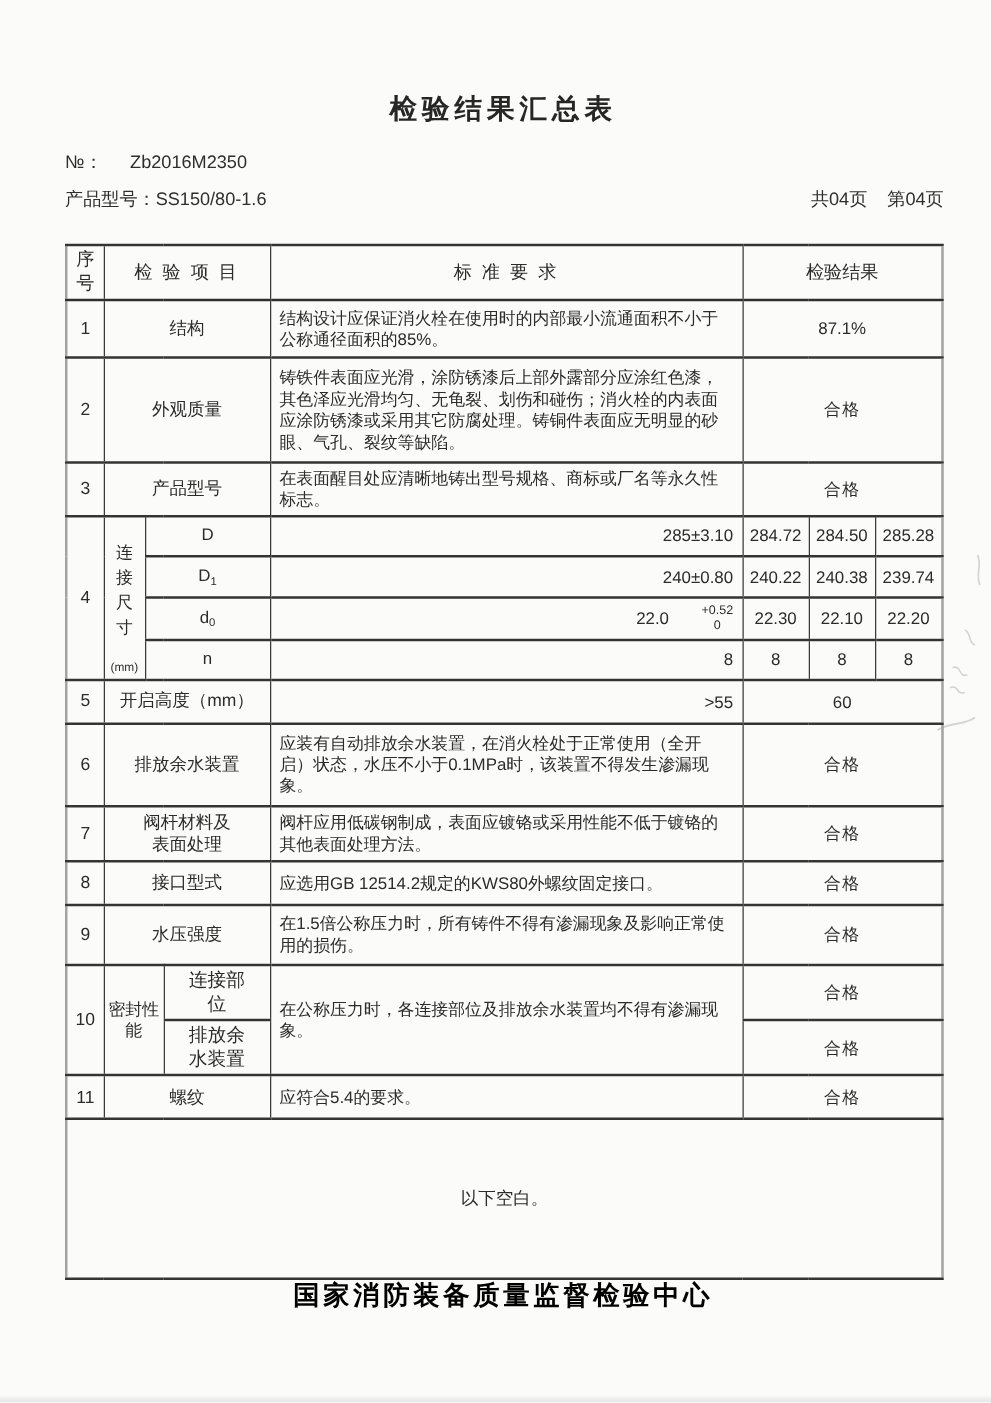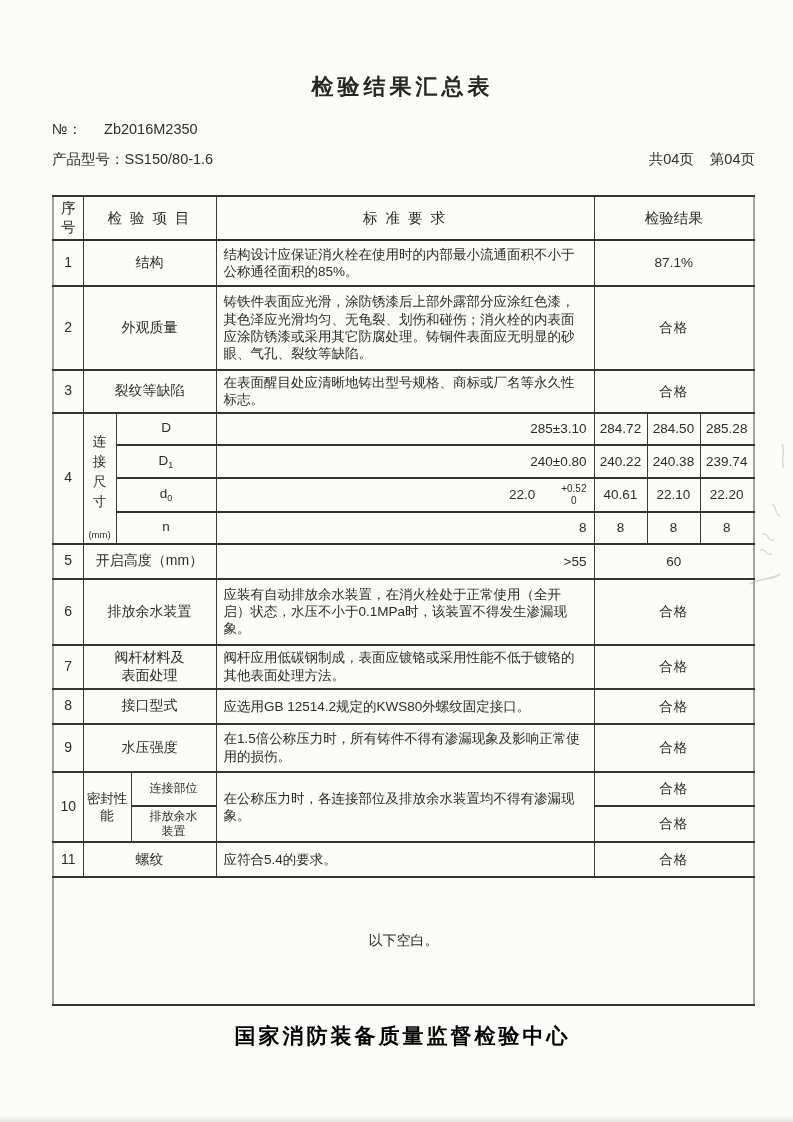--- a/index.html
+++ b/index.html
@@ -83,21 +83,21 @@
   table.report tr.head td {
     font-size: 14.5px;
     letter-spacing: 2px;
     border-bottom: 2px solid #2f2f2f;
   }
   table.report td.item { white-space: pre-line; font-size: 14px; }
   table.report td.seq { font-size: 14px; }
   table.report td.res { font-size: 13.5px; letter-spacing: 1px; }
   table.report td.res-num { letter-spacing: 0; }
   table.report td.subparam { font-size: 13.5px; }
-  table.report td.subitem { font-size: 12px; padding: 2px 14px; letter-spacing: 0; margin-top: 44px; }
+  table.report td.subitem { font-size: 15px; padding: 2px 14px; letter-spacing: 0; margin-top: 44px; }
   table.report td.group2 { font-size: 13.5px; padding: 2px 2px; }
 
   .vlabel {
     width: 16px;
     margin: 16px auto;
     font-size: 13.5px;
     line-height: 1.5;
     word-break: break-all;
   }
   .vunit { font-size: 9.5px; margin-top: 2px; letter-spacing: 0; }
@@ -187,21 +187,21 @@
 
       <tr style="height:84px">
         <td class="seq">2</td>
         <td colspan="3" class="item">外观质量</td>
         <td class="std">铸铁件表面应光滑，涂防锈漆后上部外露部分应涂红色漆，其色泽应光滑均匀、无龟裂、划伤和碰伤；消火栓的内表面应涂防锈漆或采用其它防腐处理。铸铜件表面应无明显的砂眼、气孔、裂纹等缺陷。</td>
         <td colspan="3" class="res">合格</td>
       </tr>
 
       <tr style="height:42px">
         <td class="seq">3</td>
-        <td colspan="3" class="item">裂纹等缺陷</td>
+        <td colspan="3" class="item">产品型号</td>
         <td class="std">在表面醒目处应清晰地铸出型号规格、商标或厂名等永久性标志。</td>
         <td colspan="3" class="res">合格</td>
       </tr>
 
       <tr style="height:32px">
         <td class="seq" rowspan="4">4</td>
         <td rowspan="4" style="padding:2px 0">
           <div class="vlabel">连接尺寸</div>
           <div class="vunit">(mm)</div>
         </td>
@@ -222,21 +222,21 @@
         <td colspan="2" class="subparam"><span>d</span><sub class="param-sub">0</sub></td>
         <td class="std std-c">
           <span class="tol-wrap">
             <span>22.0</span>
             <span class="tol-stack">
               <span>+0.52</span>
               <span>0</span>
             </span>
           </span>
         </td>
-        <td class="res res-num">40.61</td>
+        <td class="res res-num">22.30</td>
         <td class="res res-num">22.10</td>
         <td class="res res-num">22.20</td>
       </tr>
       <tr style="height:31px">
         <td colspan="2" class="subparam"><span>n</span><sub class="param-sub"></sub></td>
         <td class="std std-c">8</td>
         <td class="res res-num">8</td>
         <td class="res res-num">8</td>
         <td class="res res-num">8</td>
       </tr>

